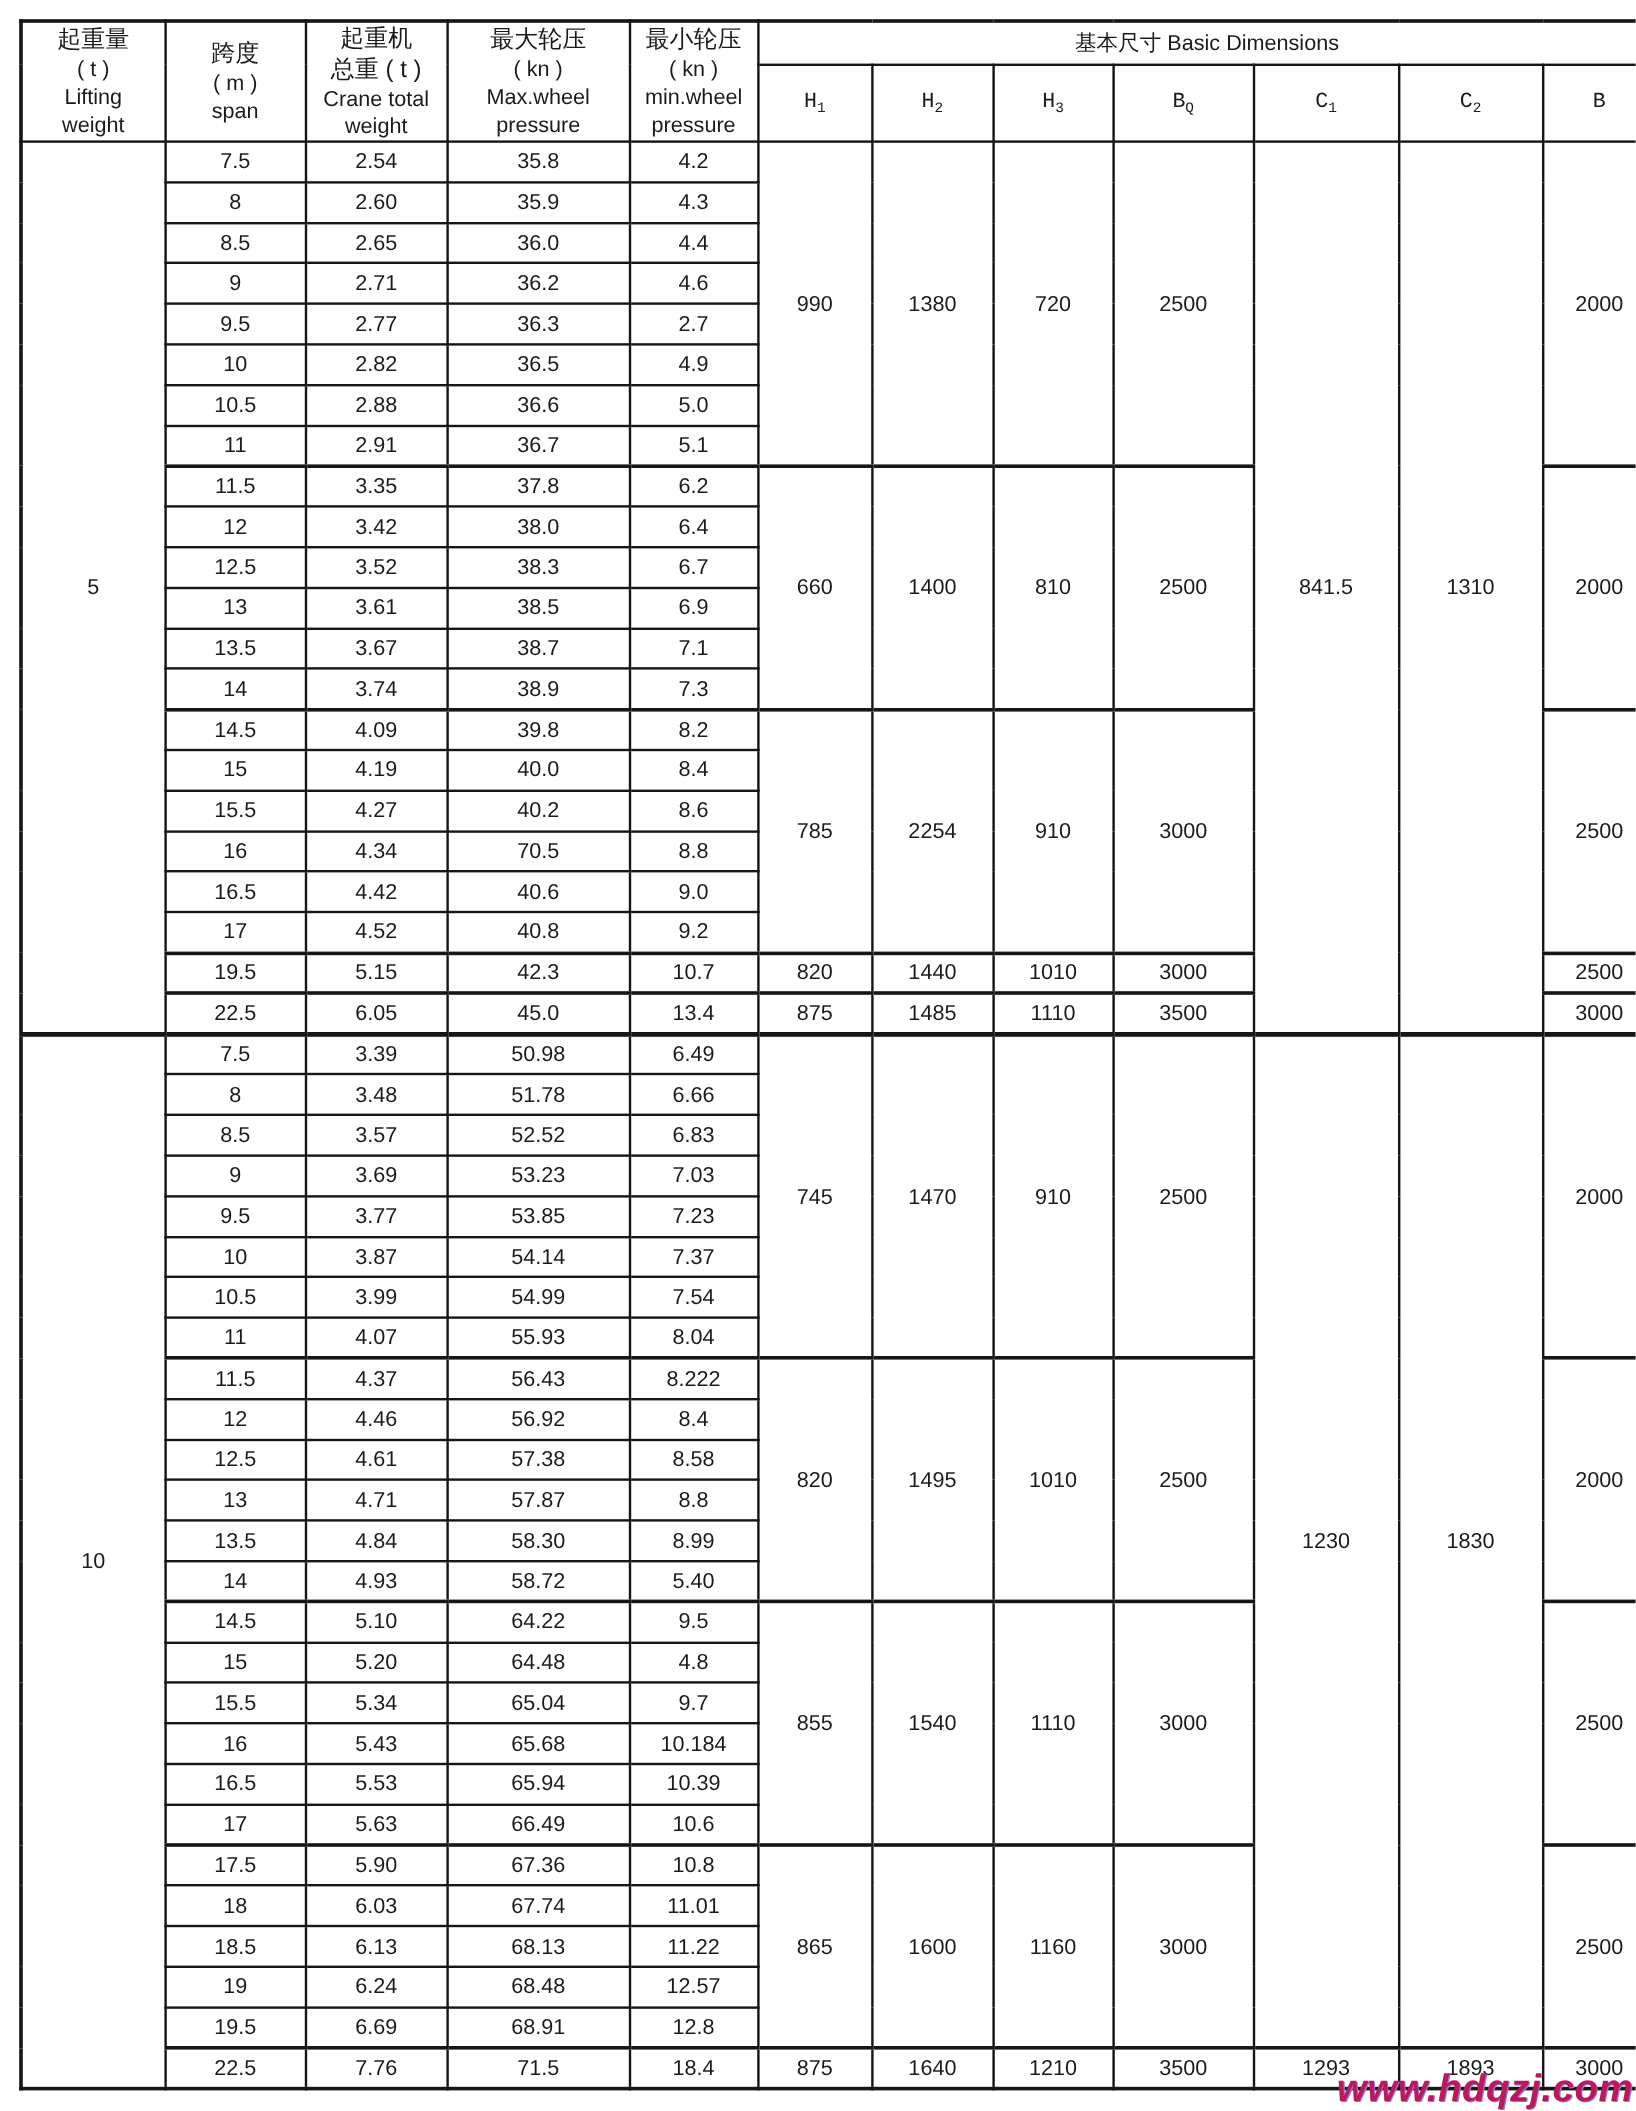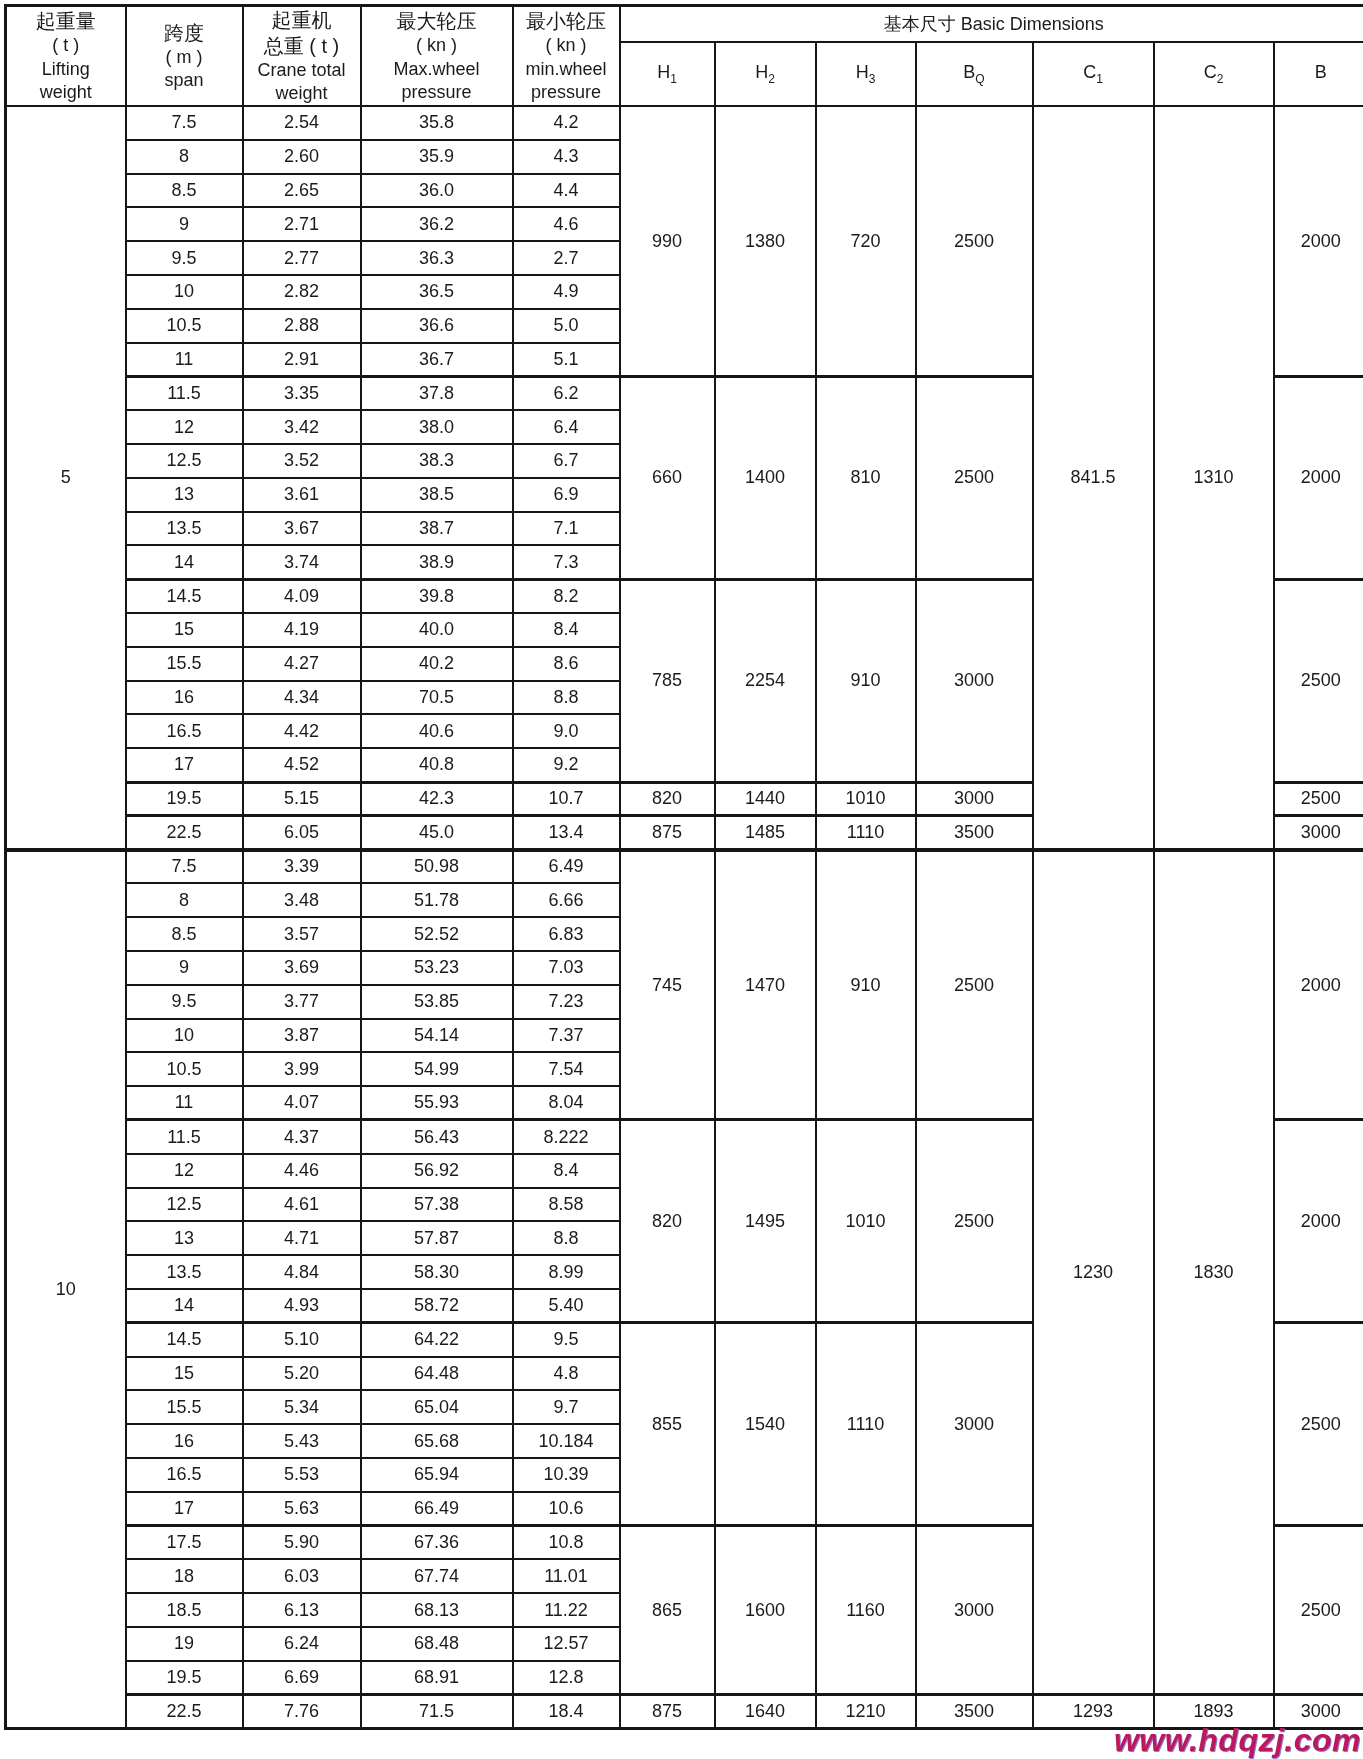--- a/index.html
+++ b/index.html
@@ -2,21 +2,21 @@
 <html lang="zh"><head>
 <meta charset="utf-8">
 <style>
   html, body { margin: 0; padding: 0; background: #ffffff; }
   .page {
     position: relative;
     width: 1363px;
     height: 1759px;
     background: #ffffff;
     box-sizing: border-box;
-    padding: 4px;
+    padding: 16px;
     font-family: "Liberation Sans", "DejaVu Sans", sans-serif;
     color: #1b1b1b;
   }
   table.spec {
     width: 1355px;
     border-collapse: collapse;
     table-layout: fixed;
   }
   table.spec th, table.spec td {
     border: 2px solid #161616;
@@ -28,21 +28,21 @@
     background: #ffffff;
     overflow: hidden;
   }
   table.spec { border: 3px solid #161616; }
   thead tr.top-band { height: 36px; }
   thead tr.dim-band { height: 64px; }
   thead th { font-weight: normal; }
   th .zh { font-size: 20px; line-height: 1.3; }
   th .ln { font-size: 18px; line-height: 1.28; }
   th.basic { font-size: 20px; }
-  th.dim { font-size: 20px; }
+  th.dim { font-size: 20px; font-family: Liberation Mono, monospace; }
   th.dim sub { font-size: 12px; }
   tbody tr { height: 33.8px; }
   tbody td { font-size: 18px; }
   td.sec-label { font-size: 19px; }
   tr.group-start > td { border-top-width: 3px; }
   tr.section-start > td { border-top: 4px solid #161616; }
   .watermark {
     position: absolute;
     right: 2px;
     bottom: 0px;

